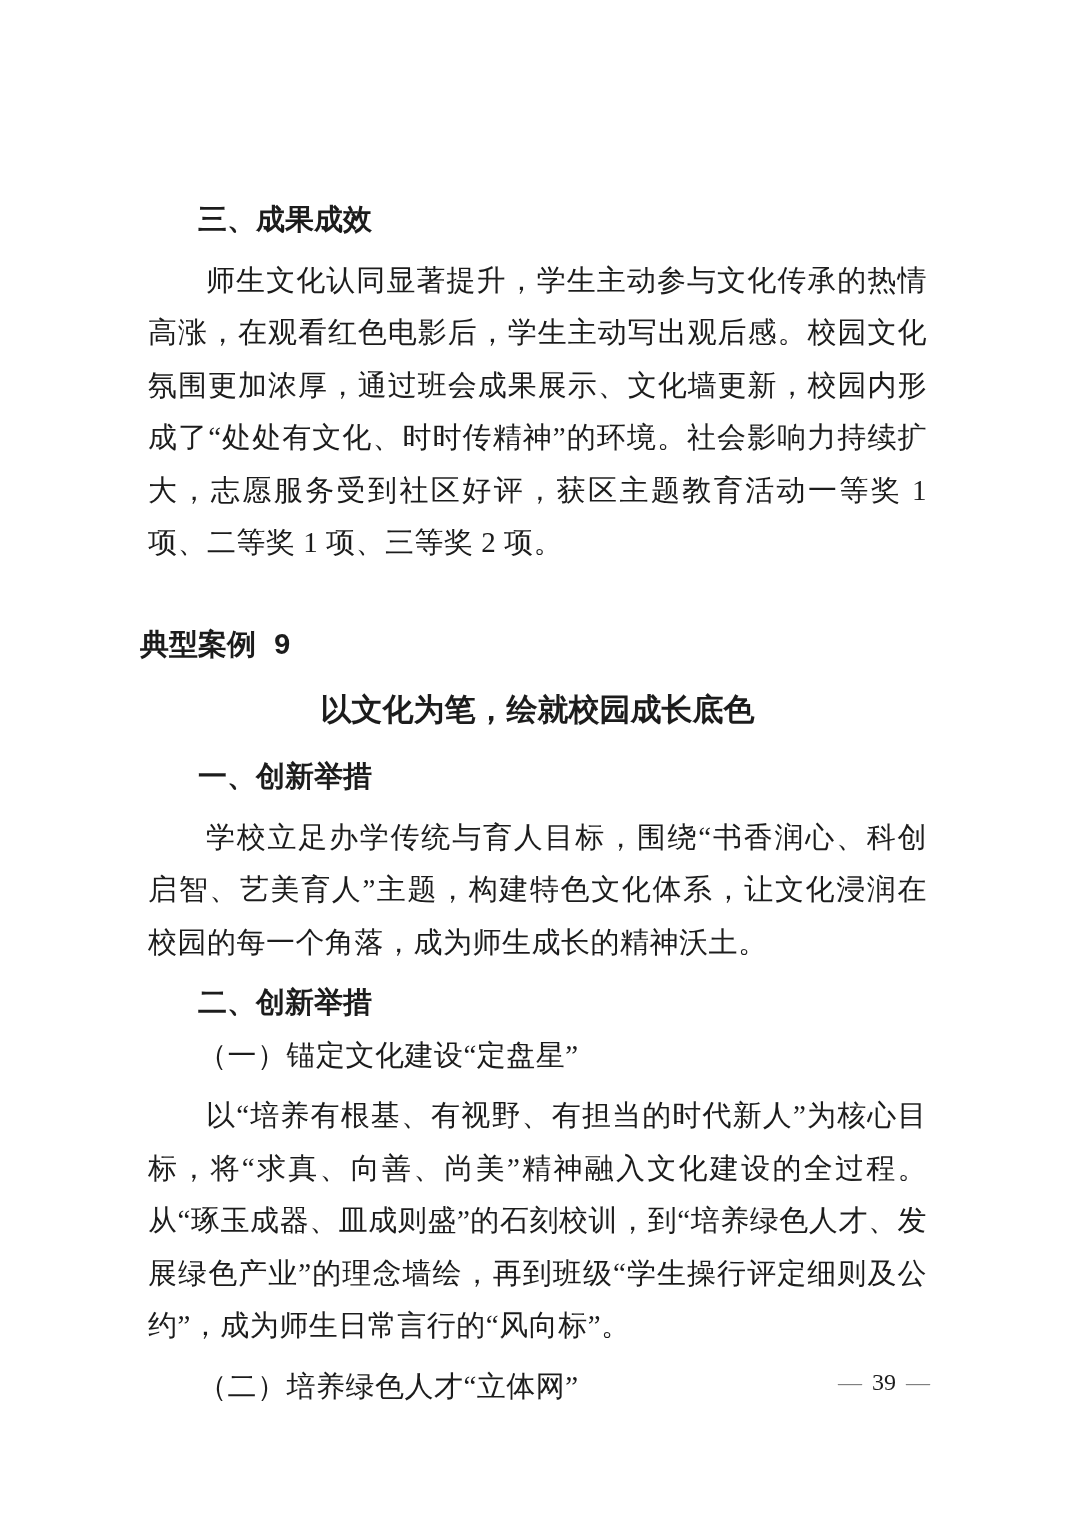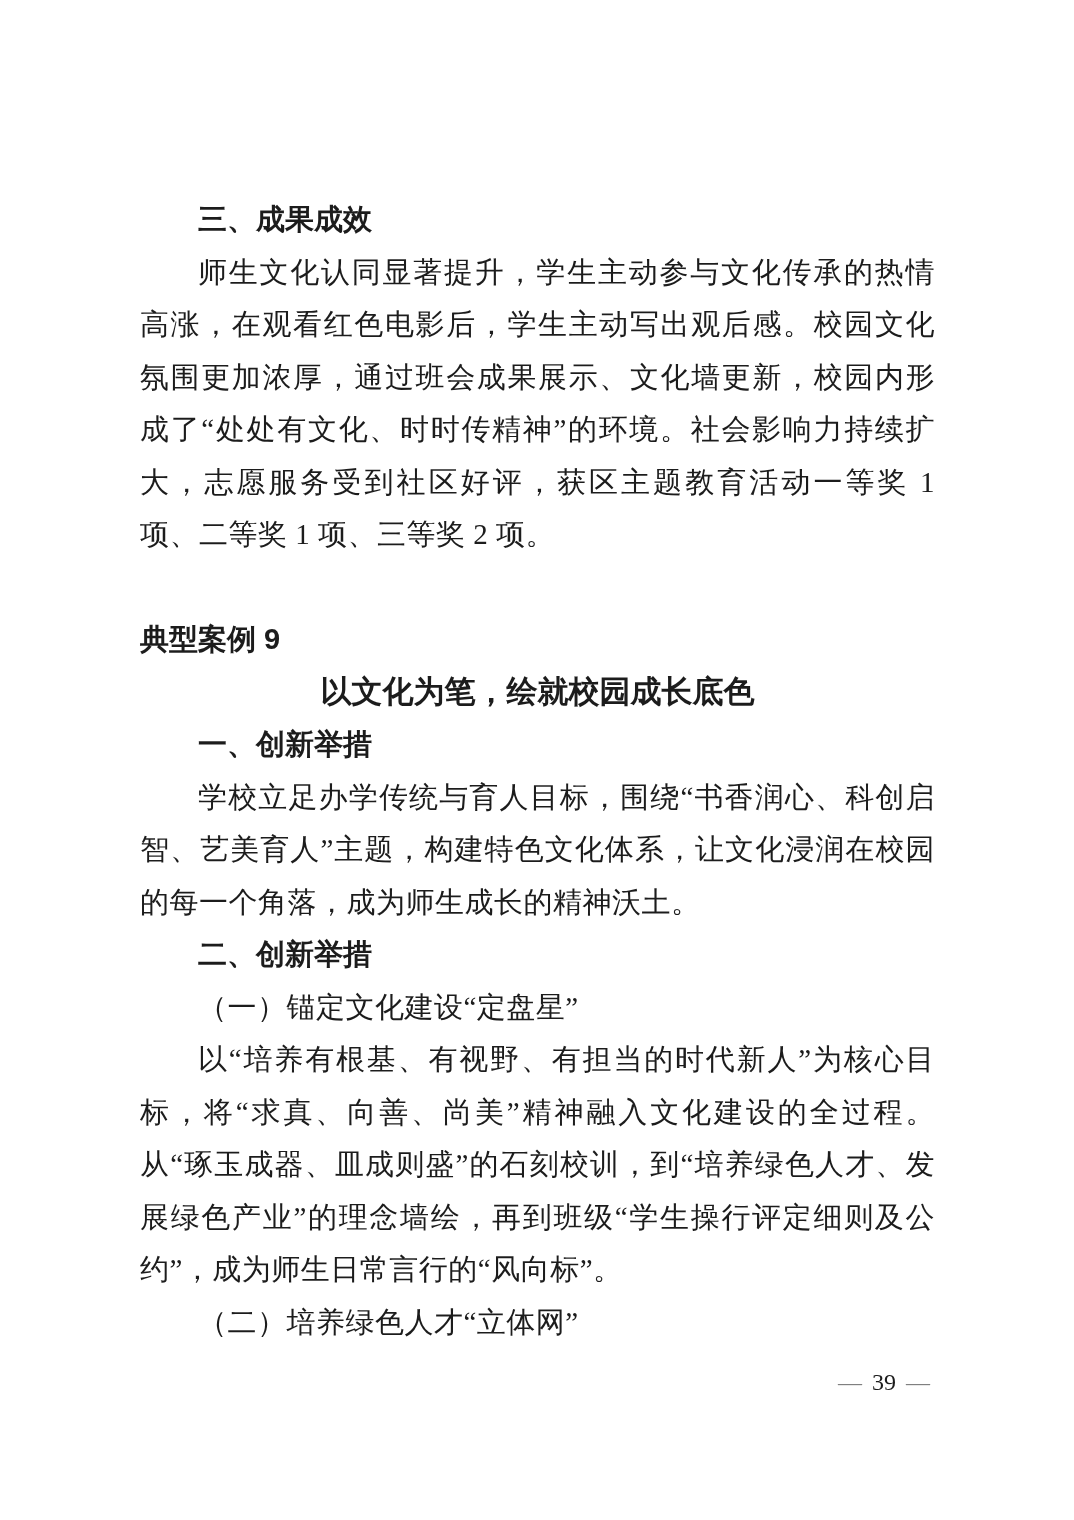--- a/index.html
+++ b/index.html
@@ -25,33 +25,34 @@
     margin: 0;
     font-family: "Liberation Sans", "DejaVu Sans", sans-serif;
     font-weight: bold;
     font-size: 29px;
     line-height: 52.5px;
   }
   .indent2 {
     text-indent: 58px;
   }
   .para {
-    margin: 0;
+    margin: 8px;
     text-align: justify;
     text-align-last: left;
     text-indent: 58px;
     letter-spacing: 0.5px;
   }
   .case-label {
     margin-top: 52.5px;
     text-indent: 0;
+    font-family: Liberation Mono, monospace;
   }
   .case-title {
-    margin: 0;
-    font-family: Liberation Serif, serif;
+    margin: 12px;
+    font-family: Liberation Mono, monospace;
     font-weight: bold;
     font-size: 31px;
     line-height: 52.5px;
     text-align: center;
     text-indent: 0;
   }
   .sub-heading {
     margin: 0;
     font-weight: normal;
     font-size: 29px;

